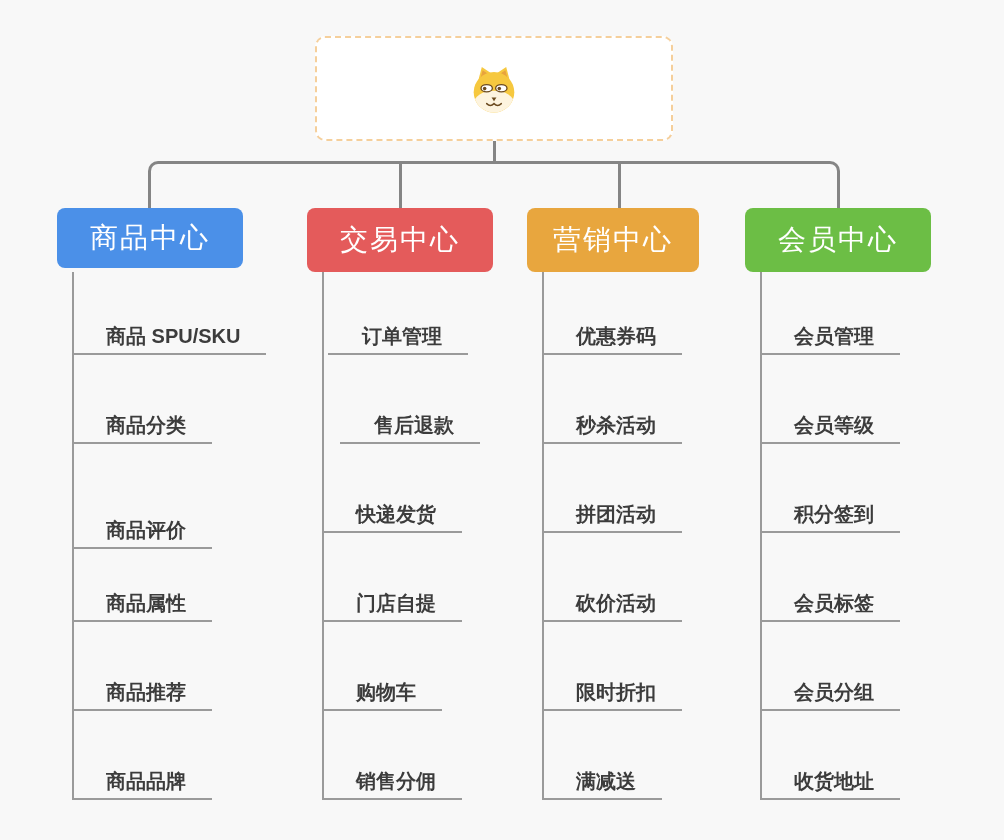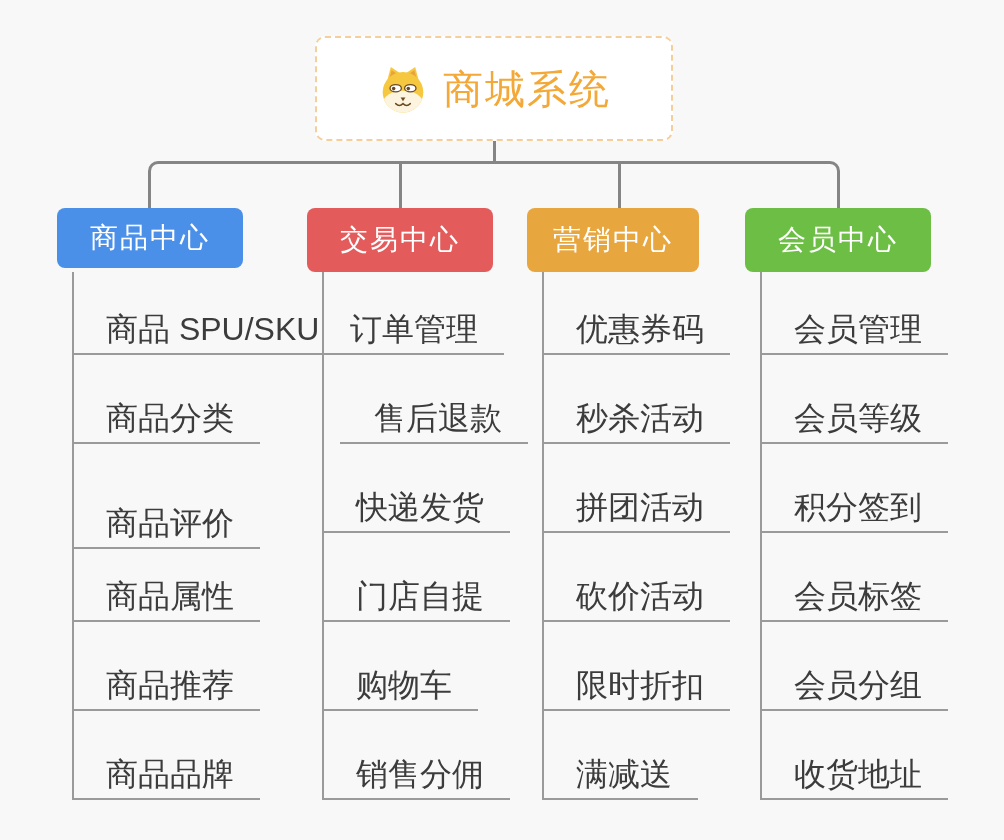--- a/index.html
+++ b/index.html
@@ -47,22 +47,22 @@
   
   .spine{
     position:absolute;width:0;
     border-left:2px solid var(--subline,#9A9A9A);
   }
   .sub-item{
     position:absolute;height:38px;box-sizing:border-box;
     display:flex;align-items:flex-end;
     padding:0 26px 6px 34px;
     border-bottom:2px solid var(--subline,#9A9A9A);
-    font-size:32px;color:var(--item-text,#3C3C3C);
-    white-space:nowrap;line-height:1.1;
+    font-size:20px;color:var(--item-text,#3C3C3C);
+    white-space:nowrap;line-height:1.1;font-weight:bold;
   }
 </style>
 </head>
 <body>
 
 <div class="canvas">
 
   <div class="connector-root-drop"></div>
   <div class="connector-bus"></div>
   <div class="connector-drop drop-1"></div>
@@ -81,21 +81,20 @@
           </clipPath>
         <ellipse cx="32" cy="50" rx="25" ry="16" fill="#FDF4DF" clip-path="url(#headclip)"></ellipse>
         <ellipse cx="23" cy="31" rx="7" ry="4.5" fill="#fff" stroke="#6B4A1F" stroke-width="1.6"></ellipse>
         <ellipse cx="41" cy="31" rx="7" ry="4.5" fill="#fff" stroke="#6B4A1F" stroke-width="1.6"></ellipse>
         <circle cx="20.5" cy="31.5" r="2.2" fill="#6B4A1F"></circle>
         <circle cx="38.5" cy="31.5" r="2.2" fill="#6B4A1F"></circle>
         <path d="M29 42.5 h6 l-3 4.5 z" fill="#6B4A1F"></path>
         <path d="M23 50 q4.5 4.5 9 0 q4.5 4.5 9 0" stroke="#6B4A1F" stroke-width="1.8" fill="none" stroke-linecap="round"></path>
       </svg>
     </span>
-    <span class="root-title">商城系统</span>
   </div>
 
     <div class="branch-group">
       <div class="branch-box" style="left: 57px; top: 208px; width: 186px; height: 60px; background: rgb(75, 144, 232); color: rgb(255, 255, 255);">
         <span class="branch-label">商品中心</span>
       </div>
       <div class="spine" style="left: 72px; top: 272px; height: 528px;"></div>
       <div class="items">
         <div class="sub-item" style="left: 72px; top: 317px;">商品 SPU/SKU</div>
         <div class="sub-item" style="left: 72px; top: 406px;">商品分类</div>
@@ -105,21 +104,21 @@
         <div class="sub-item" style="left: 72px; top: 762px;">商品品牌</div>
       </div>
     </div>
 
     <div class="branch-group">
       <div class="branch-box" style="left: 307px; top: 208px; width: 186px; height: 64px; background: rgb(228, 91, 91); color: rgb(255, 255, 255);">
         <span class="branch-label">交易中心</span>
       </div>
       <div class="spine" style="left: 322px; top: 272px; height: 528px;"></div>
       <div class="items">
-        <div class="sub-item" style="left: 316px; top: 317px;">订单管理</div>
+        <div class="sub-item" style="left: 328px; top: 317px;">订单管理</div>
         <div class="sub-item" style="left: 340px; top: 406px;">售后退款</div>
         <div class="sub-item" style="left: 322px; top: 495px;">快递发货</div>
         <div class="sub-item" style="left: 322px; top: 584px;">门店自提</div>
         <div class="sub-item" style="left: 322px; top: 673px;">购物车</div>
         <div class="sub-item" style="left: 322px; top: 762px;">销售分佣</div>
       </div>
     </div>
 
     <div class="branch-group">
       <div class="branch-box" style="left: 527px; top: 208px; width: 172px; height: 64px; background: rgb(232, 166, 62); color: rgb(255, 255, 255);">

